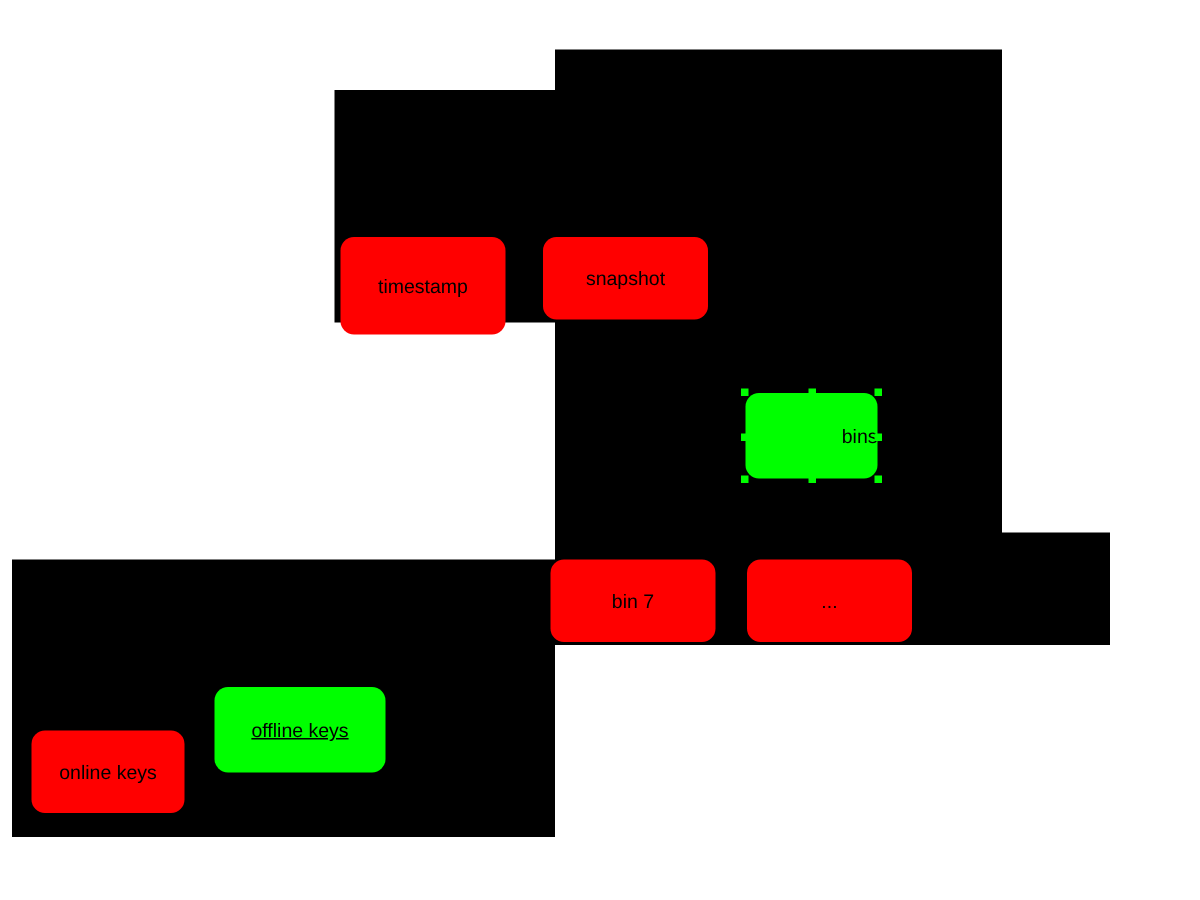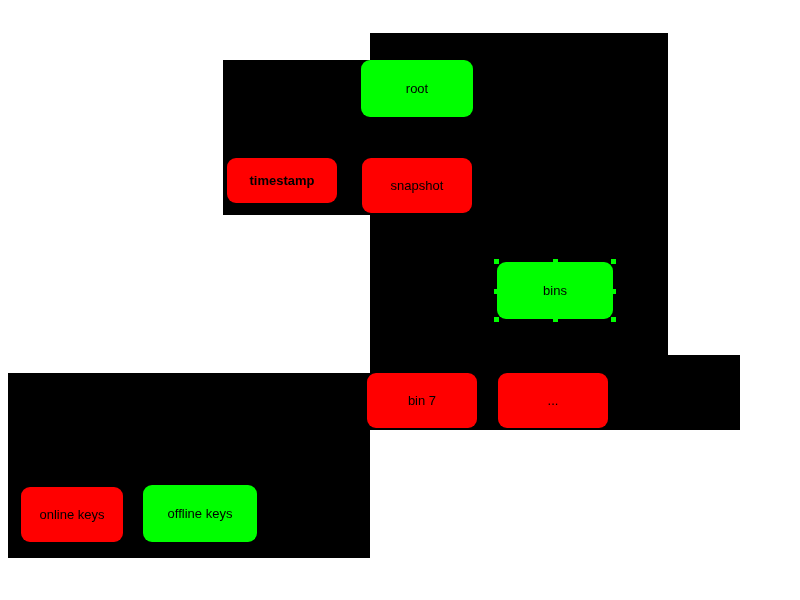--- a/index.html
+++ b/index.html
@@ -52,45 +52,42 @@
   .selected .handle.mr { right: -3px; top: 50%; margin-top: -2px; }
 </style>
 </head>
 <body>
 
 <div id="canvas">
     <div class="panel" style="left: 370px; top: 33px; width: 298px; height: 372px; background: rgb(0, 0, 0);"></div>
     <div class="panel" style="left: 223px; top: 60px; width: 150px; height: 155px; background: rgb(0, 0, 0);"></div>
     <div class="panel" style="left: 370px; top: 355px; width: 370px; height: 75px; background: rgb(0, 0, 0);"></div>
     <div class="panel" style="left: 8px; top: 373px; width: 362px; height: 185px; background: rgb(0, 0, 0);"></div>
-    <div class="node green" style="left: 361px; top: 60px; width: 112px; height: 57px;">
-      <span>root</span>
-    </div>
-    <div class="node red" style="left: 227px; top: 158px; width: 110px; height: 45px; font-weight: bold;">
+    <div class="node red" style="left: 227px; top: 158px; width: 110px; height: 65px;">
       <span>timestamp</span>
     </div>
     <div class="node red" style="left: 362px; top: 158px; width: 110px; height: 55px;">
       <span>snapshot</span>
     </div>
-    <div class="node green selected" style="left: 497px; top: 262px; width: 116px; height: 57px;">
+    <div class="node green selected" style="left: 497px; top: 262px; width: 88px; height: 57px; justify-content: flex-end;">
       <span>bins</span>
       <span class="handle tl"></span>
       <span class="handle tm"></span>
       <span class="handle tr"></span>
       <span class="handle ml"></span>
       <span class="handle mr"></span>
       <span class="handle bl"></span>
       <span class="handle bm"></span>
       <span class="handle br"></span>
     </div>
     <div class="node red" style="left: 367px; top: 373px; width: 110px; height: 55px;">
       <span>bin 7</span>
     </div>
     <div class="node red" style="left: 498px; top: 373px; width: 110px; height: 55px;">
       <span>...</span>
     </div>
     <div class="node red" style="left: 21px; top: 487px; width: 102px; height: 55px;">
       <span>online keys</span>
     </div>
-    <div class="node green" style="left: 143px; top: 485px; width: 114px; height: 57px;">
+    <div class="node green" style="left: 143px; top: 458px; width: 114px; height: 57px; text-decoration: underline;">
       <span>offline keys</span>
     </div>
   </div>
 
 </body></html>

